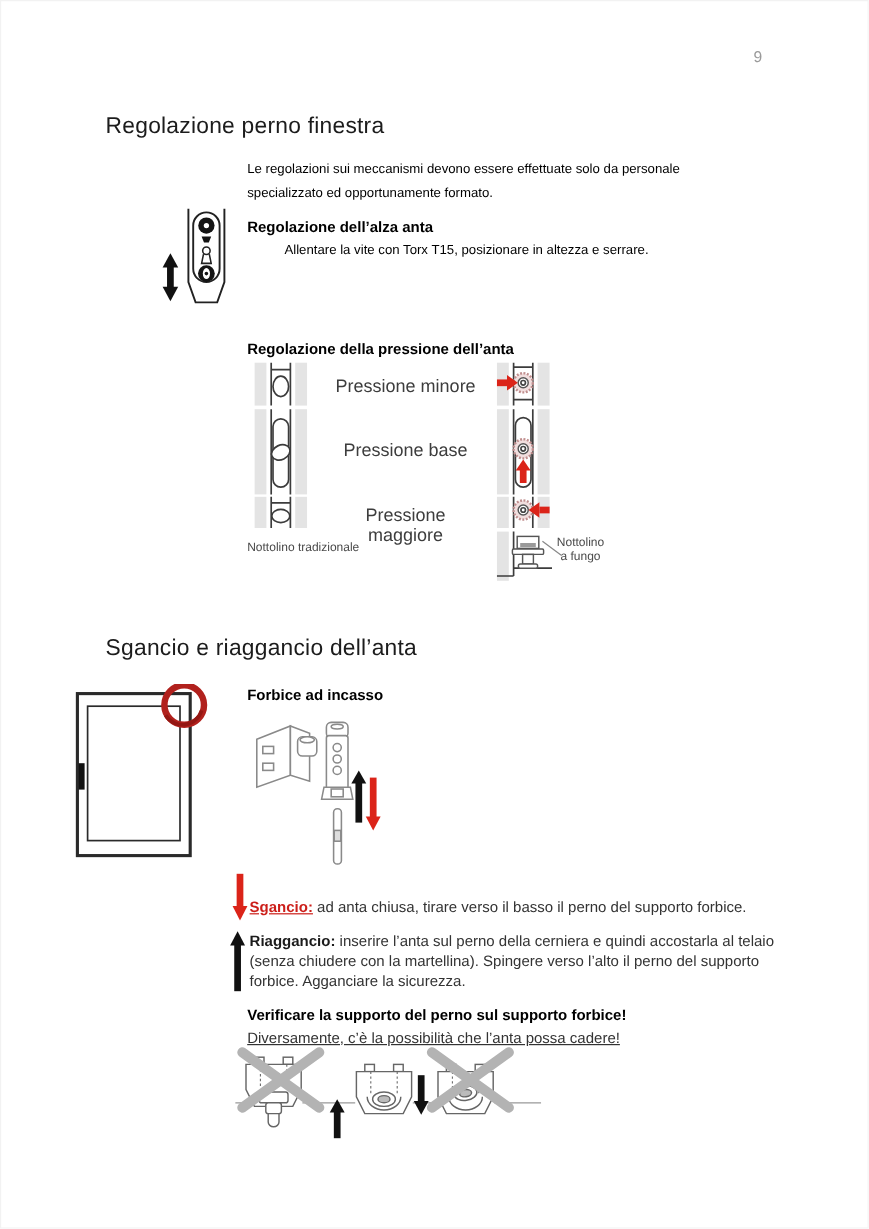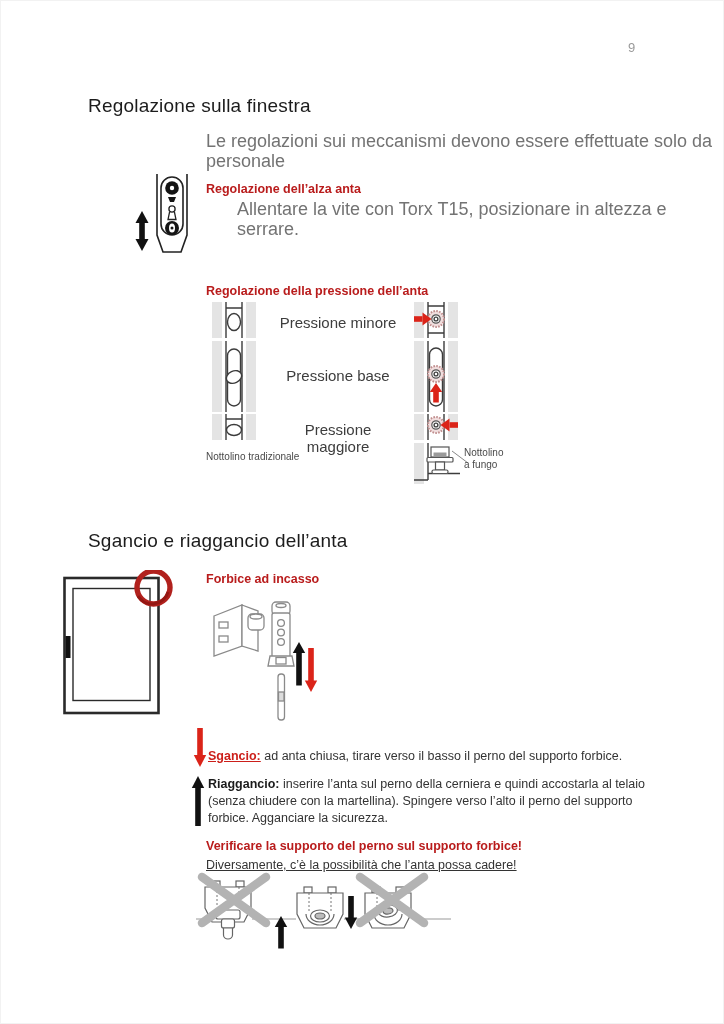--- a/index.html
+++ b/index.html
@@ -5,41 +5,42 @@
   * { margin:0; padding:0; box-sizing:border-box; }
   html,body { background:#ffffff; }
   body { font-family:"Liberation Sans","DejaVu Sans",sans-serif; }
   .page {
     position:relative; width:724px; height:1024px; background:#fff;
     overflow:hidden; box-shadow: inset 0 0 0 1px #f2f2f2;
   }
   .abs { position:absolute; }
   .pagenum { font-size:13px; color:#9a9a9a; }
   .h1 { font-size:19px; color:#1c1c1c; font-weight:400; letter-spacing:.2px; }
-  .body-txt { font-size:18px; color:#737373; line-height:20px; }
+  .body-txt { font-size:11px; color:#000000; line-height:20px; }
   .body-txt2 { font-size:12.5px; color:#333; line-height:17px; }
   .bold { font-weight:bold; color:#1b1b1b; }
   .red-bold { font-weight:bold; color:#cc1f1a;text-decoration:underline; }
-  .sub { font-size:12.5px; font-weight:bold; color:#b91c1c; }
+  .sub { font-size:12.5px; font-weight:bold; color:#000000; }
   .diag-label { font-size:15px; color:#3d3d3d; }
-  .caption { font-size:10px; color:#4a4a4a; line-height:12px; }
+  .caption { font-size:10px; color:#4a4a4a; line-height:12px;text-align:center; }
   .center { text-align:center; }
   svg { display:block; }
 </style>
 </head>
 <body>
 
 <div class="page">
 
   <div class="abs pagenum" style="left:628px; top:40px;">9</div>
 
-  <div class="abs h1" style="left:88px; top:95px;">Regolazione sulla finestra</div>
+  <div class="abs h1" style="left:88px; top:95px;">Regolazione perno finestra</div>
 
   <div class="abs body-txt" style="left:206px; top:131px;">
     <div>Le regolazioni sui meccanismi devono essere effettuate solo da personale</div>
+    <div>specializzato ed opportunamente formato.</div>
   </div>
 
   <div class="abs" style="left:132px; top:173px;">
     <svg width="60" height="84" viewBox="0 0 60 84">
       <g fill="none" stroke="#222" stroke-width="1.6">
         <path d="M25,1 V62 L31,79 H49 L55,62 V1"></path>
         <rect x="29" y="4" width="22" height="58" rx="11"></rect>
       </g>
       <circle cx="40" cy="15" r="6.8" fill="#141414"></circle>
       <circle cx="40" cy="15" r="2.2" fill="#fff"></circle>

